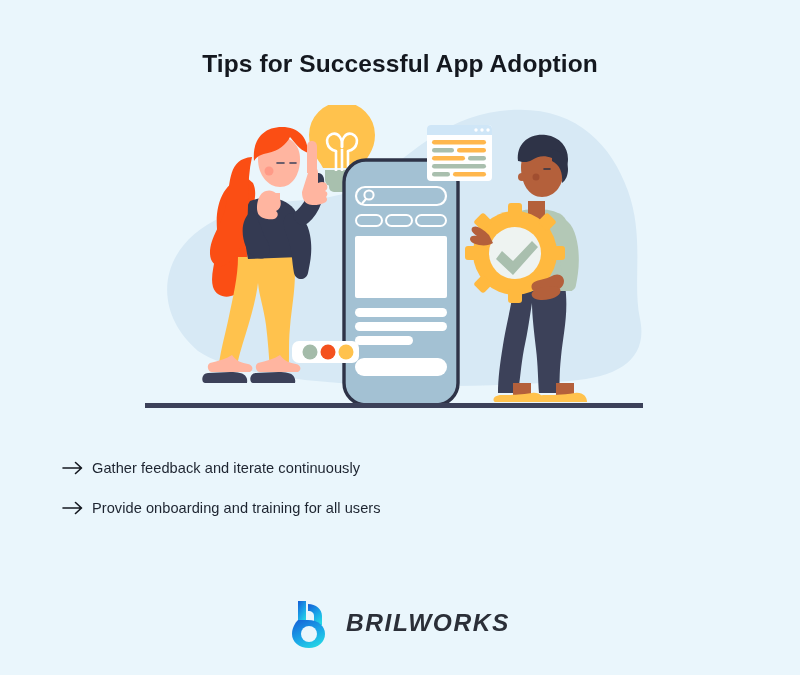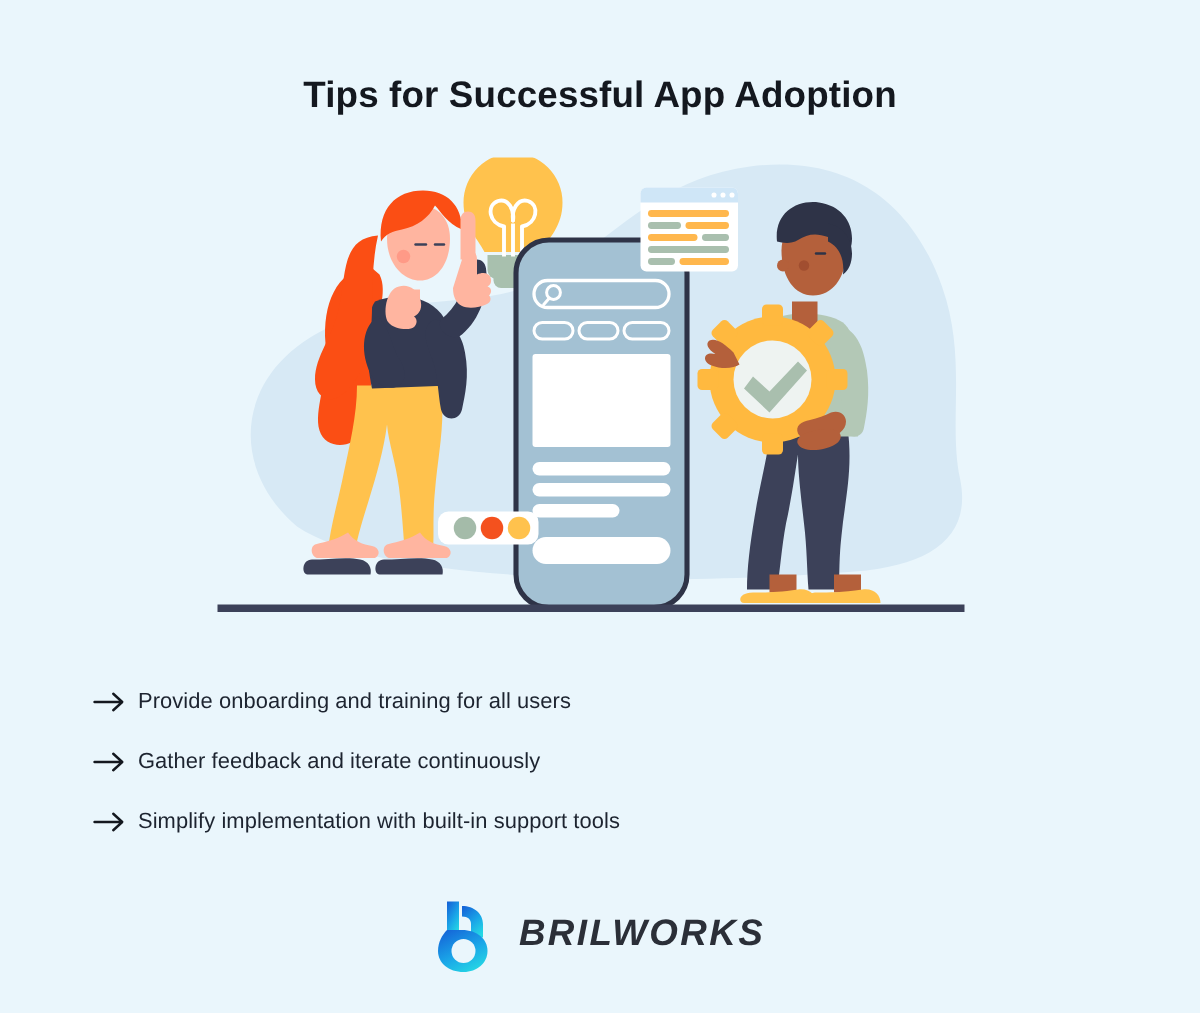--- a/index.html
+++ b/index.html
@@ -253,37 +253,29 @@
     </svg>
   </div>
 
   <div class="bullets">
     <div class="bullet-row">
       <span class="bullet-arrow">
         <svg width="22" height="14" viewBox="0 0 22 14">
             <path d="M1,7 h18 M13.5,1.5 L19.5,7 L13.5,12.5" fill="none" stroke="#14181f" stroke-width="1.6" stroke-linecap="round" stroke-linejoin="round"></path>
           </svg>
       </span>
-      <span class="bullet-text">Provide onboarding and training for all users</span>
-    </div>
-    <div class="bullet-row">
-      <span class="bullet-arrow">
-        <svg width="22" height="14" viewBox="0 0 22 14">
-            <path d="M1,7 h18 M13.5,1.5 L19.5,7 L13.5,12.5" fill="none" stroke="#14181f" stroke-width="1.6" stroke-linecap="round" stroke-linejoin="round"></path>
-          </svg>
-      </span>
       <span class="bullet-text">Gather feedback and iterate continuously</span>
     </div>
     <div class="bullet-row">
       <span class="bullet-arrow">
         <svg width="22" height="14" viewBox="0 0 22 14">
             <path d="M1,7 h18 M13.5,1.5 L19.5,7 L13.5,12.5" fill="none" stroke="#14181f" stroke-width="1.6" stroke-linecap="round" stroke-linejoin="round"></path>
           </svg>
       </span>
-      <span class="bullet-text">Simplify implementation with built-in support tools</span>
+      <span class="bullet-text">Provide onboarding and training for all users</span>
     </div>
   </div>
 
   <div class="logo">
     <svg class="logo-mark" viewBox="0 0 45 50" xmlns="http://www.w3.org/2000/svg">
       <defs>
         <linearGradient id="bwGrad" x1="0.15" y1="0" x2="0.75" y2="1">
           <stop offset="0" stop-color="#1565d8"></stop>
           <stop offset="0.55" stop-color="#1aa6e8"></stop>
           <stop offset="1" stop-color="#25d8e4"></stop>

